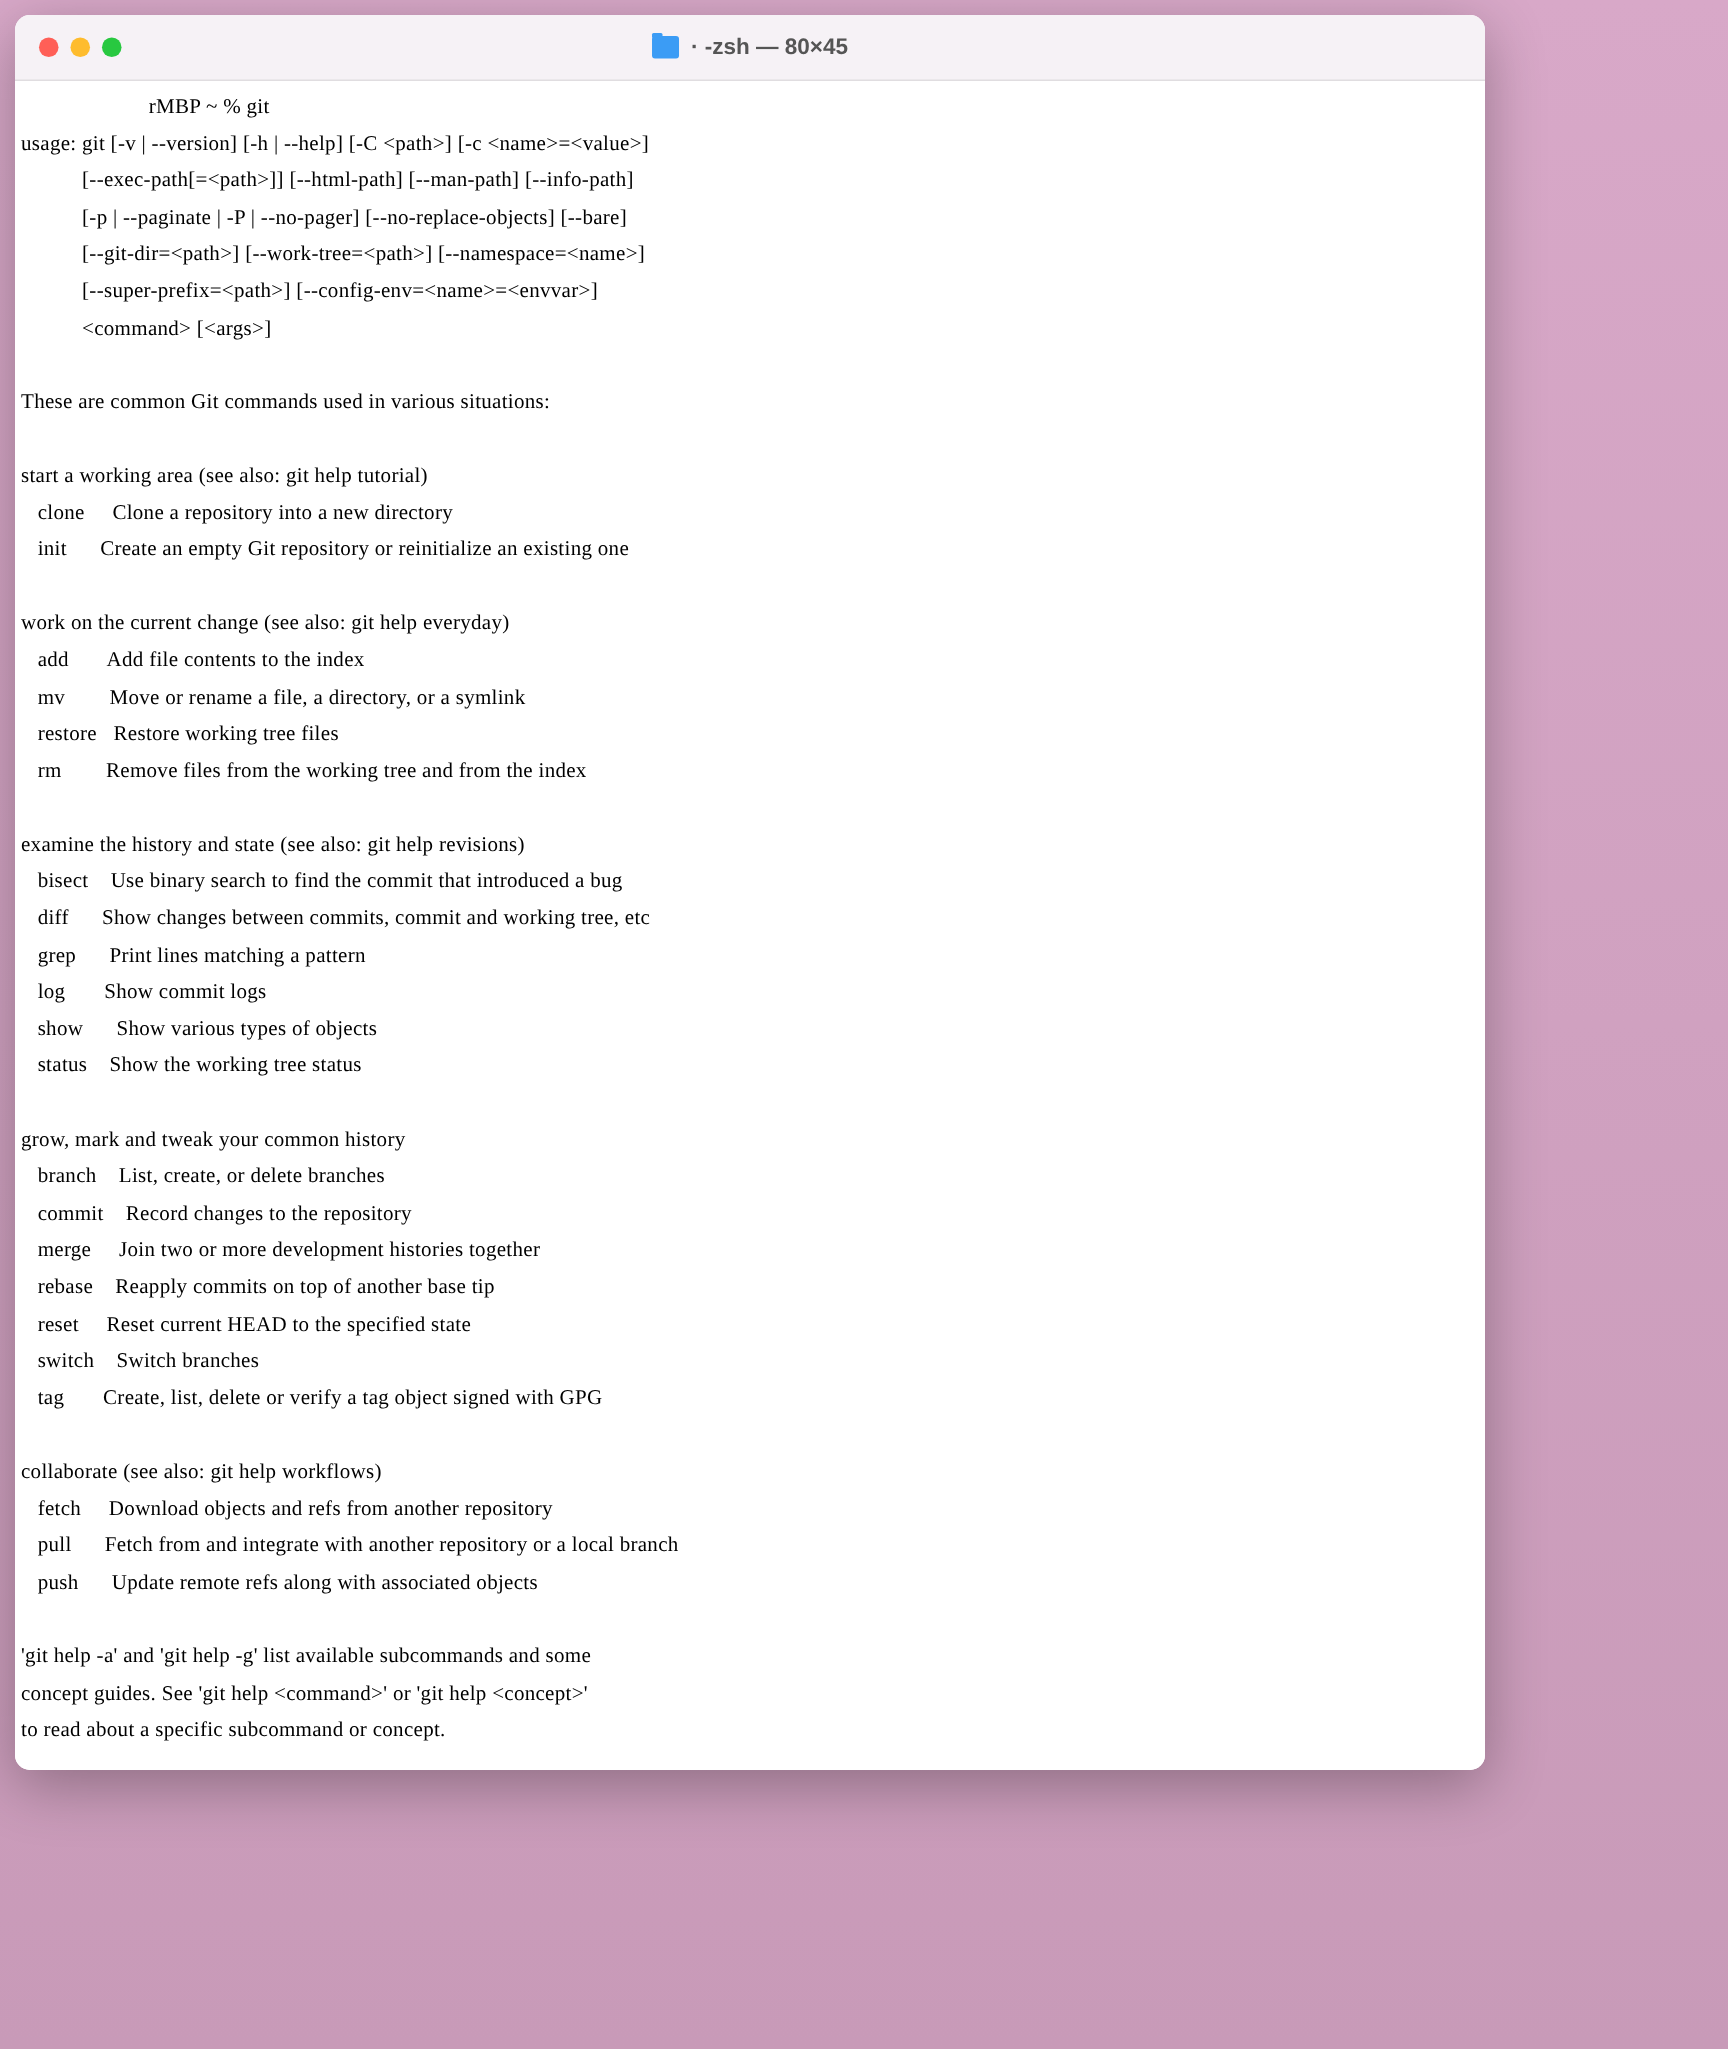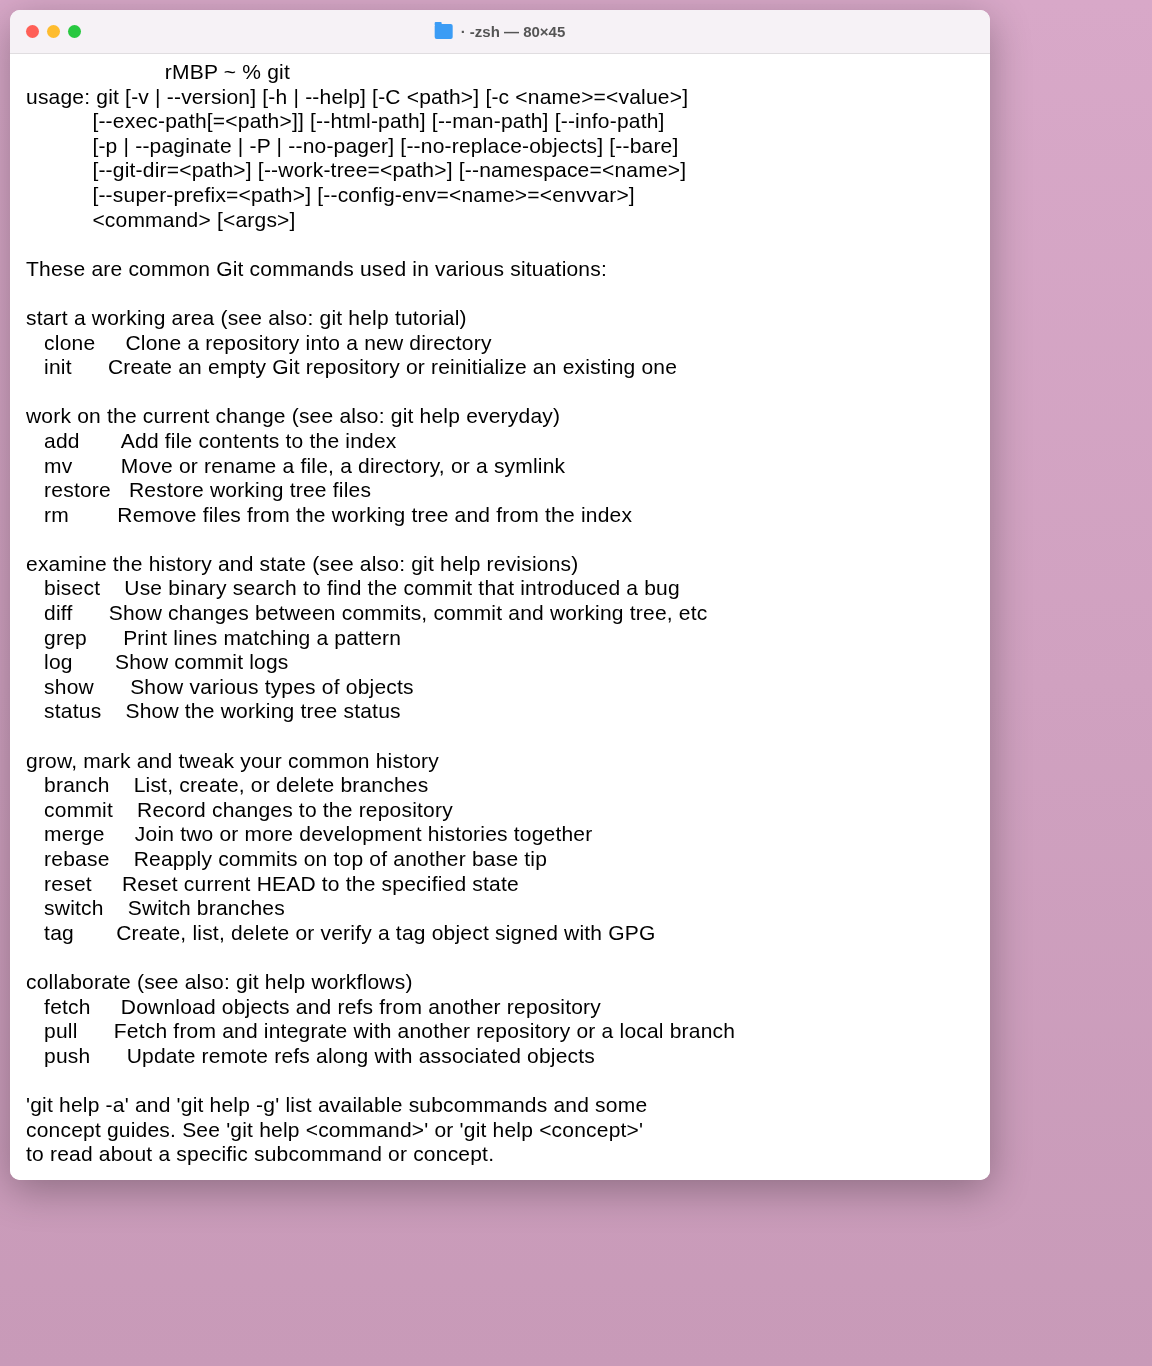--- a/index.html
+++ b/index.html
@@ -68,23 +68,23 @@
       top: -2.5px;
       left: 0;
       width: 7px;
       height: 3px;
       background: #3b9cf5;
       border-radius: 1px 1px 0 0;
     }
     .terminal-body {
       flex: 1;
       background: #ffffff;
-      padding: 6px 16px;
-      font-family: Liberation Sans, sans-serif;
-      font-size: 21px;
+      padding: 6px 4px;
+      font-family: Liberation Serif, serif;
+      font-size: 14px;
       line-height: 24.6px;
       color: #000;
       white-space: pre;
       overflow: hidden;
       letter-spacing: 0.2px;
     }
   </style>
 </head>
 <body>
 

